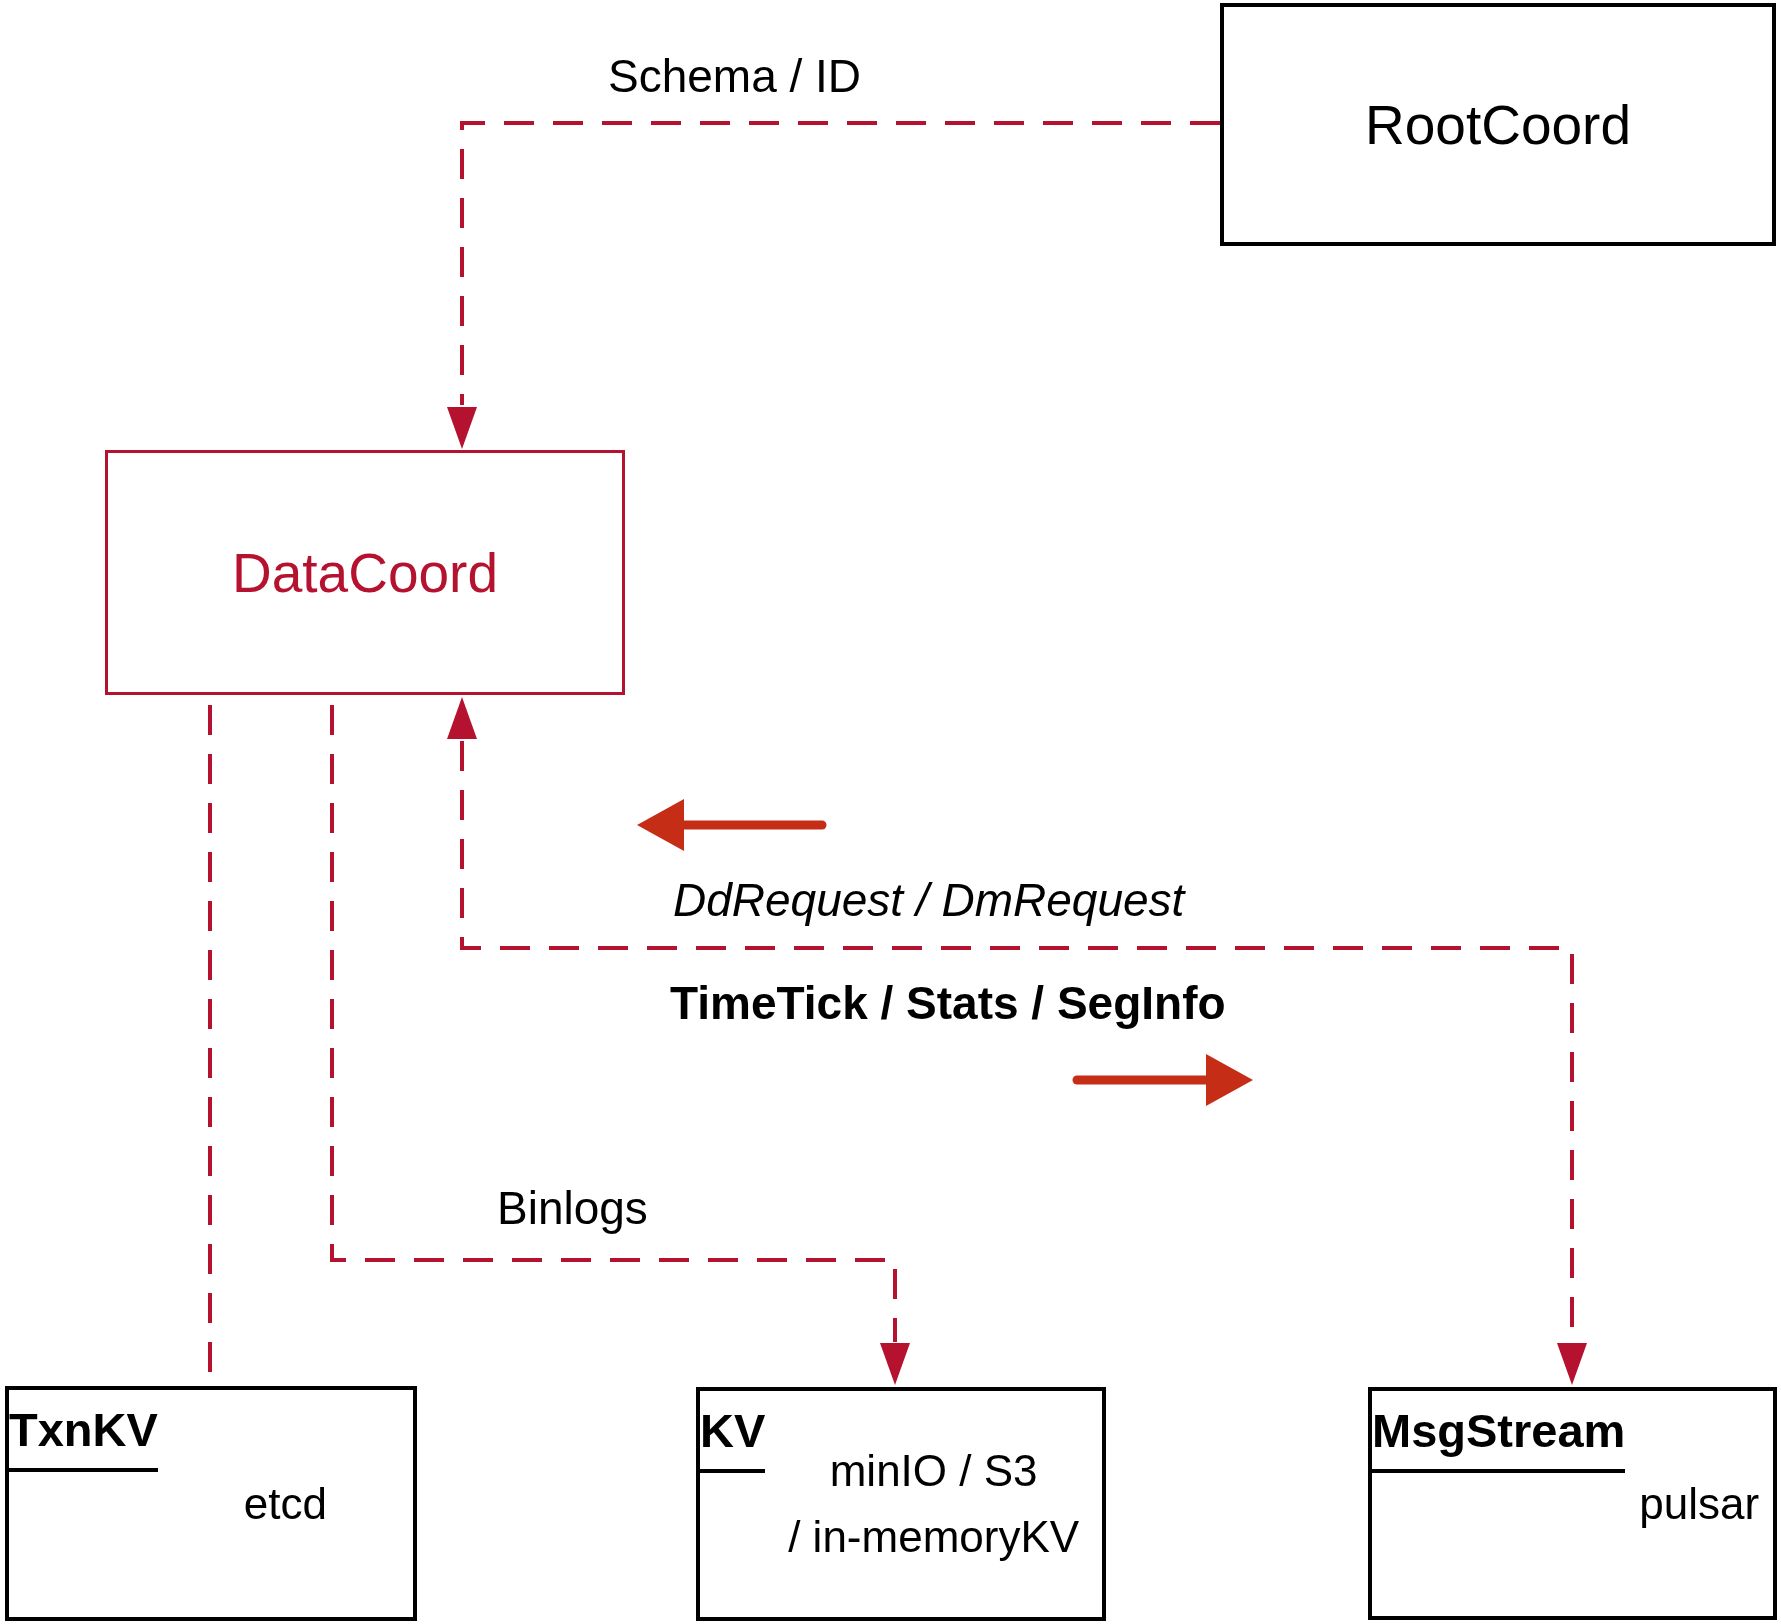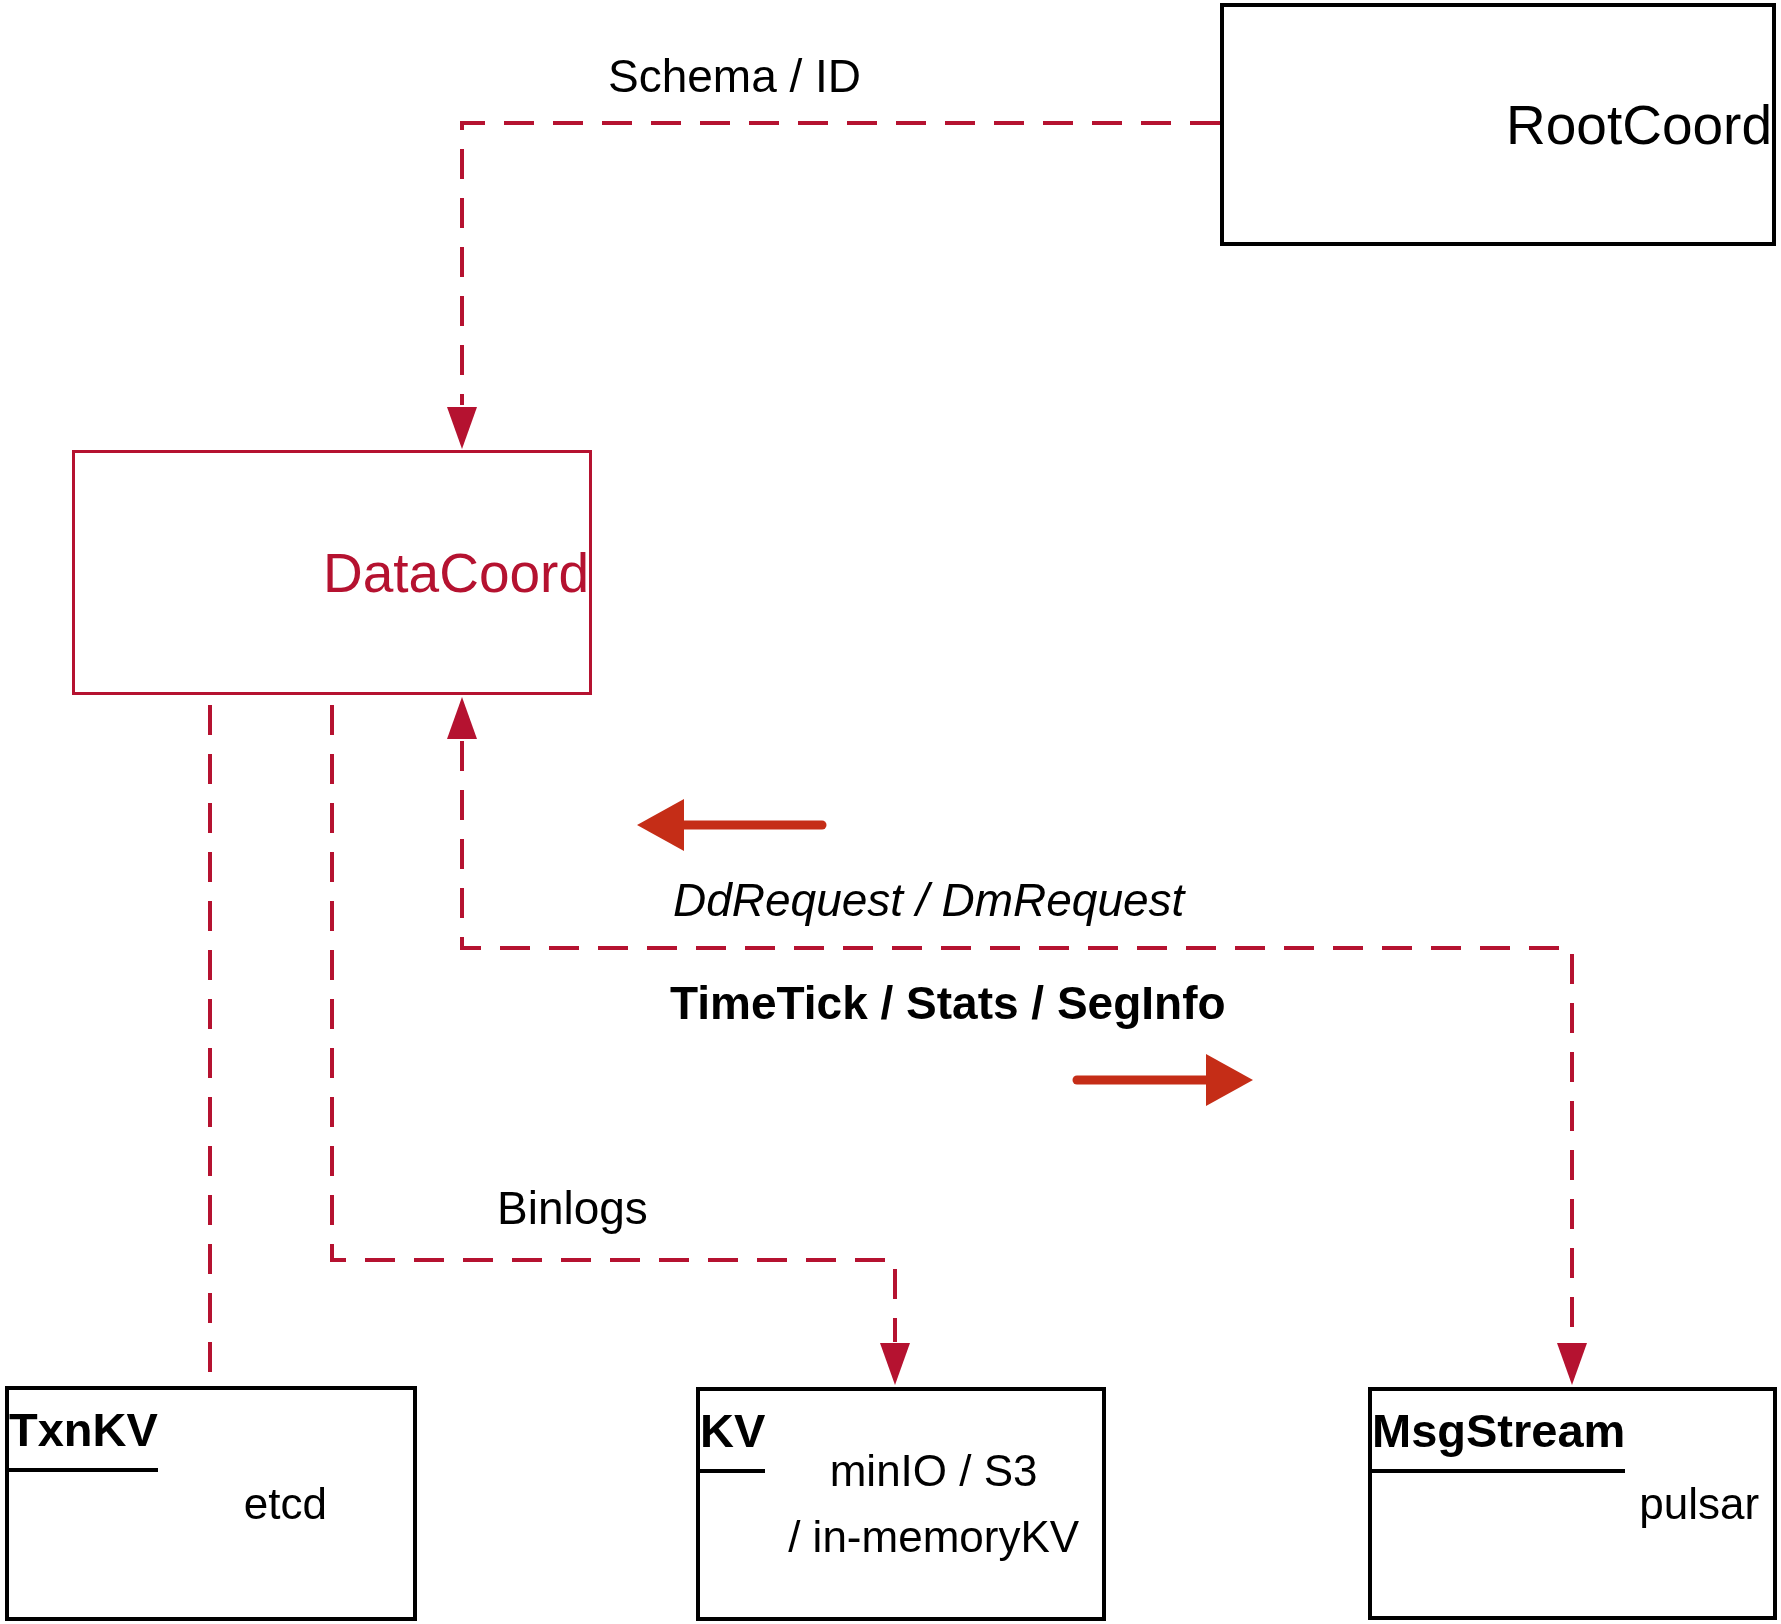--- a/index.html
+++ b/index.html
@@ -14,25 +14,25 @@
     width:1781px;height:1624px;
     background:var(--bg);
     font-family:"Liberation Sans", sans-serif;
     color:var(--ink);
     overflow:hidden;
   }
   #wires{position:absolute;left:0;top:0;width:1781px;height:1624px;}
   .node{
     position:absolute;
     box-sizing:border-box;
-    display:flex;align-items:center;justify-content:flex-end;
+    display:flex;align-items:center;justify-content:center;
     background:var(--bg);
   }
   .node-plain{border:4px solid var(--ink);font-size:55px;}
-  #node-datacoord{border:3px solid var(--crimson);color:var(--crimson);font-size:55px;}
+  #node-datacoord{border:3px solid var(--crimson);color:var(--crimson);font-size:55px;margin-left:33px;}
   .node-table{
     position:absolute;box-sizing:border-box;
     border:4px solid var(--ink);background:var(--bg);
     display:flex;
   }
   .node-title{
     box-sizing:border-box;height:82px;
     border-bottom:4px solid var(--ink);
     display:flex;align-items:center;justify-content:center;
     font-weight:bold;font-size:47px;

